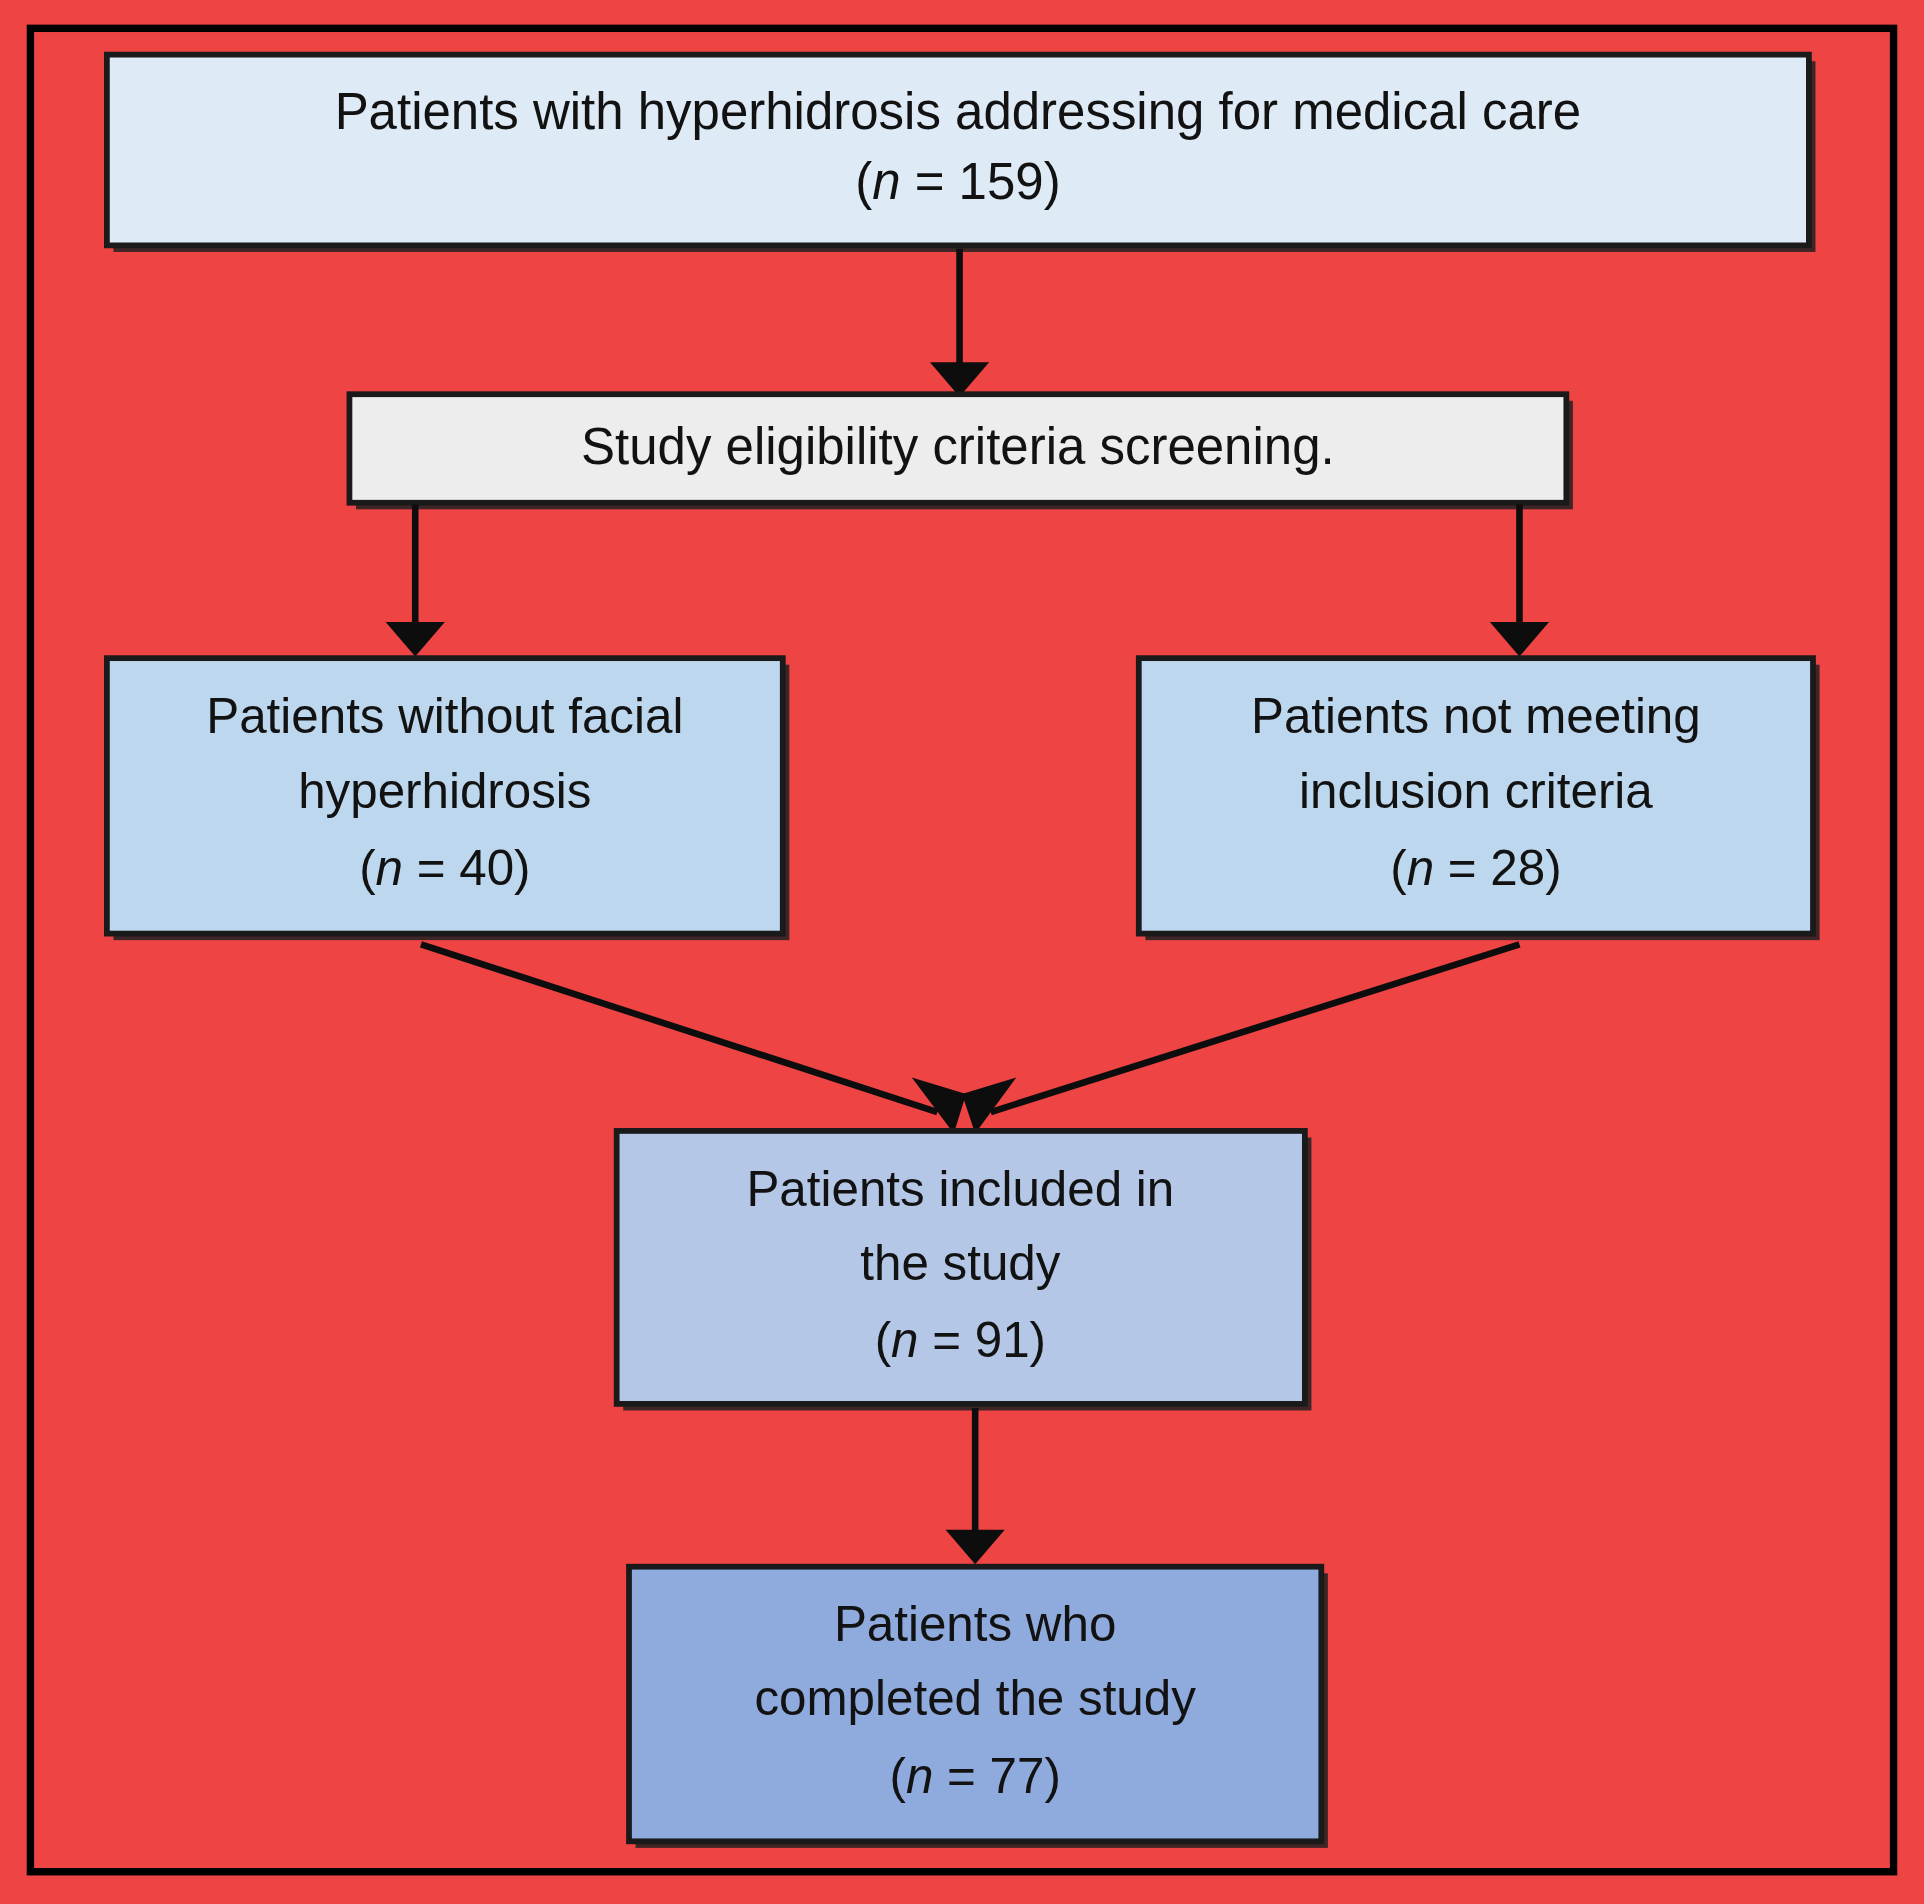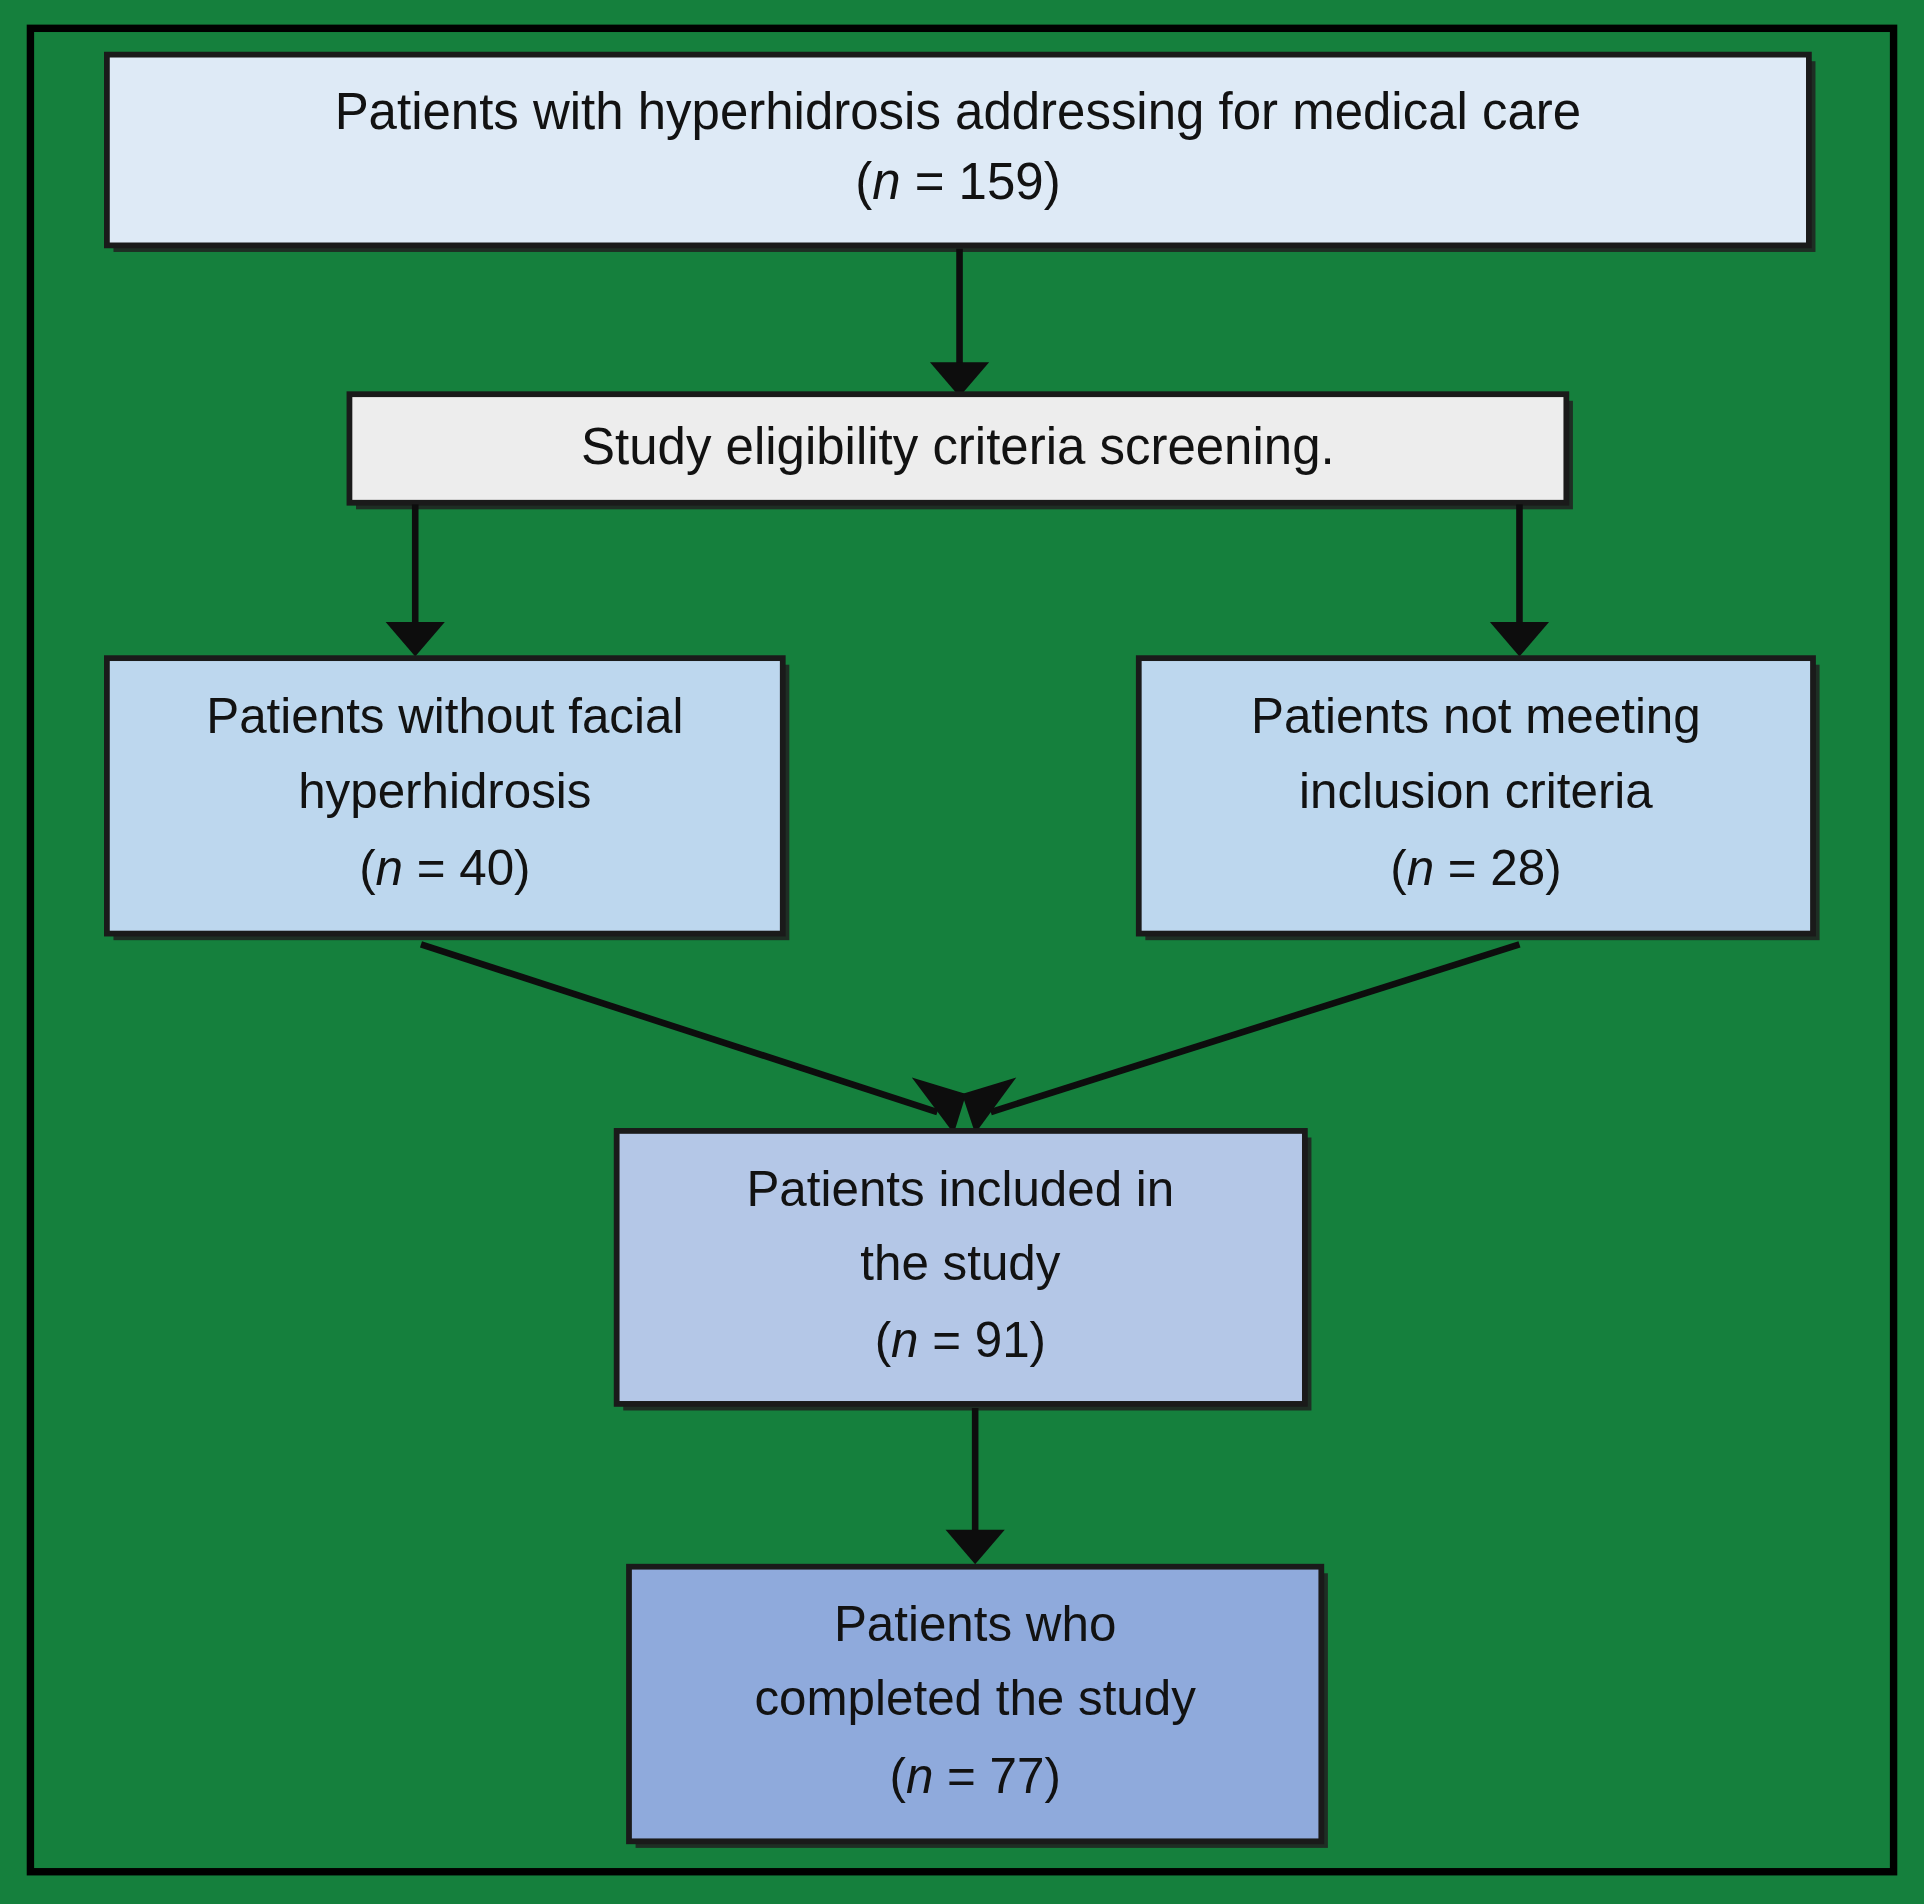--- a/index.html
+++ b/index.html
@@ -4,21 +4,21 @@
 <style>
   html, body {
     margin: 0;
     padding: 0;
     background: #ffffff;
   }
   #page {
     position: relative;
     width: 1924px;
     height: 1905px;
-    background: #15803d;
+    background: #ef4444;
     font-family: "Liberation Sans", sans-serif;
     overflow: hidden;
   }
   #flow {
     position: absolute;
     top: 0;
     left: 0;
     width: 1924px;
     height: 1905px;
     display: block;

